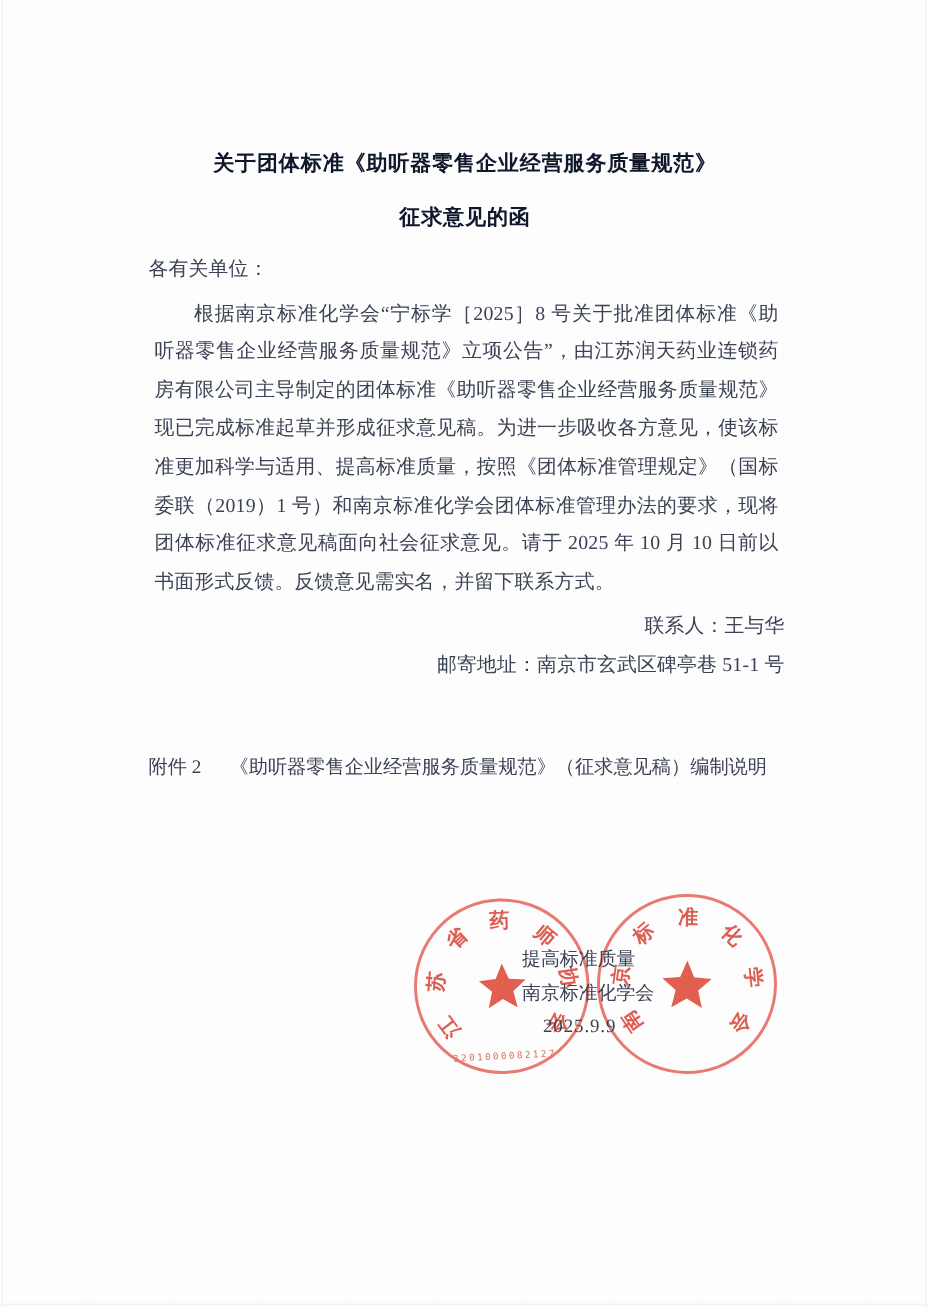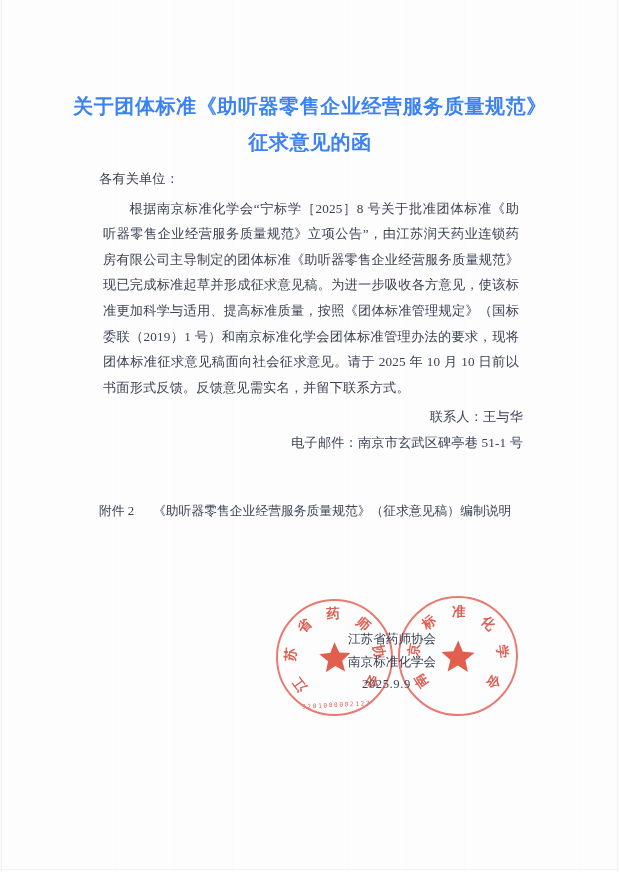--- a/index.html
+++ b/index.html
@@ -45,26 +45,26 @@
     height: 1px;
     background: rgba(150,155,175,0.10);
   }
 
   .doc-title {
     position: absolute;
     left: 0;
     right: 0;
     top: 90px;
     text-align: center;
-    color: #3b82f6;
-    font-size: 20px;
+    color: #0f172a;
+    font-size: 14px;
     font-weight: bold;
     letter-spacing: 0.6px;
     line-height: 36px;
-    font-family: Liberation Mono, monospace;
+    font-family: Liberation Sans, sans-serif;
   }
   .doc-title .line2 { display: block; }
 
   .body-block {
     position: absolute;
     left: 99px;
     top: 166px;
     width: 424px;
     color: #3b4253;
     font-size: 13.2px;
@@ -206,21 +206,21 @@
   </div>
 
   <div class="body-block">
     <p class="salutation">各有关单位：</p>
     <p class="para">根据南京标准化学会“宁标学［2025］8 号关于批准团体标准《助听器零售企业经营服务质量规范》立项公告”，由江苏润天药业连锁药房有限公司主导制定的团体标准《助听器零售企业经营服务质量规范》现已完成标准起草并形成征求意见稿。为进一步吸收各方意见，使该标准更加科学与适用、提高标准质量，按照《团体标准管理规定》（国标委联（2019）1 号）和南京标准化学会团体标准管理办法的要求，现将团体标准征求意见稿面向社会征求意见。请于 2025 年 10 月 10 日前以书面形式反馈。反馈意见需实名，并留下联系方式。</p>
     <ul class="contact-list">
       <li>
         <span>联系人：</span><span>王与华</span>
       </li>
       <li>
-        <span>电子邮件：</span><span>南京市玄武区碑亭巷 51-1 号</span>
+        <span>邮寄地址：</span><span>南京市玄武区碑亭巷 51-1 号</span>
       </li>
     </ul>
   </div>
 
   <div class="attachments">
     <div class="attachment-row">
       <span class="attachment-label">附件 2</span><span>《助听器零售企业经营服务质量规范》（征求意见稿）编制说明</span>
     </div>
   </div>
 
@@ -251,17 +251,17 @@
           <span class="ring-char" style="transform: rotate(-6.66667deg) translate(44px) rotate(90deg) translate(-50%, -50%);">学</span>
           <span class="ring-char" style="transform: rotate(35deg) translate(44px) rotate(90deg) translate(-50%, -50%);">会</span>
         </div>
       <svg class="seal-star" viewBox="0 0 24 24" aria-hidden="true">
         <polygon fill="currentColor" points="12,1.6 15.1,8.9 23,9.6 17,14.8 18.8,22.5 12,18.4 5.2,22.5 7,14.8 1,9.6 8.9,8.9"></polygon>
       </svg>
     </div>
   </div>
 
   <div class="signature">
-    <div>江苏省药师协会</div>
+    <div>提高标准质量</div>
     <div>南京标准化学会</div>
     <div class="sig-date">2025.9.9</div>
   </div>
 </div>
 
 </body></html>

